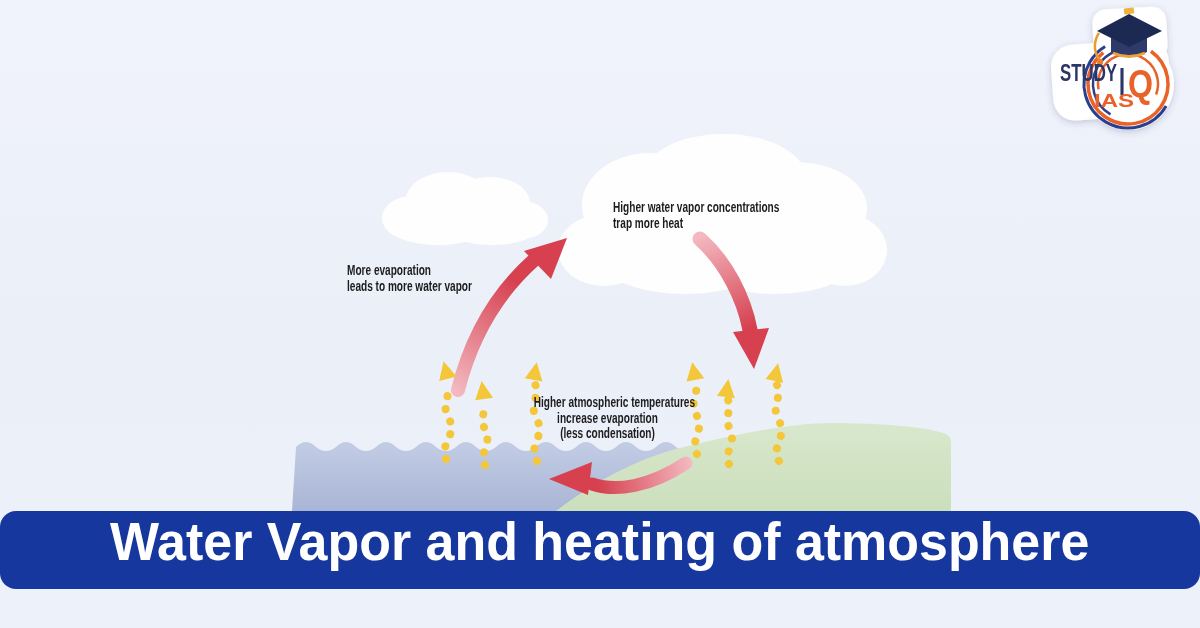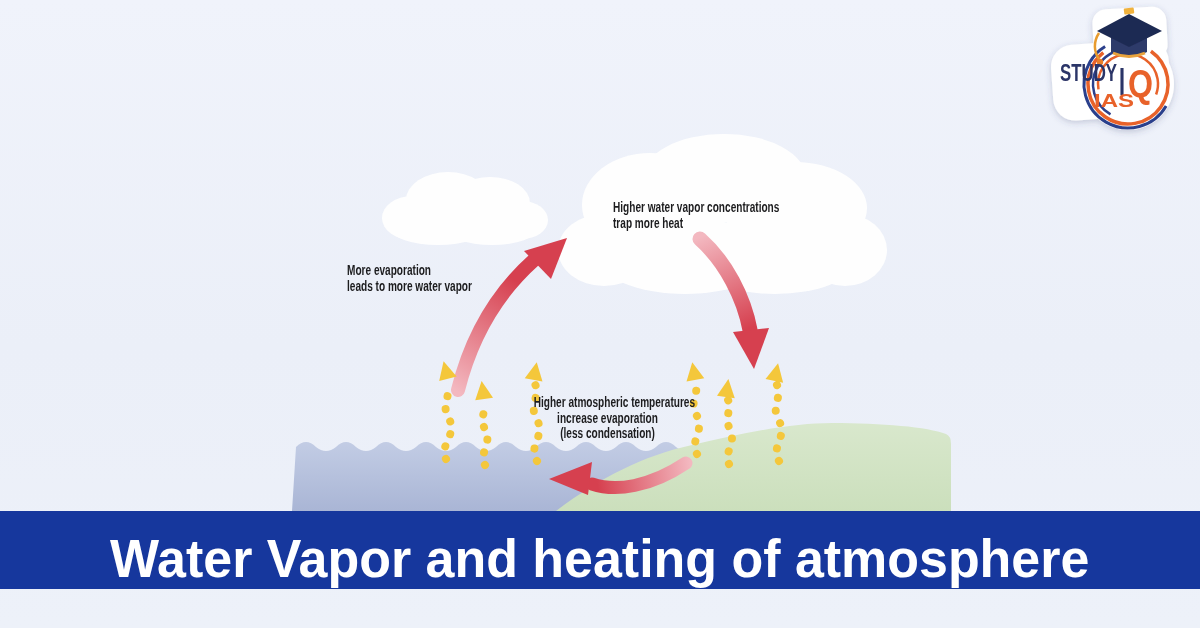--- a/index.html
+++ b/index.html
@@ -18,21 +18,21 @@
   .label span{display:block;}
   #label-more-evap{left:347px;top:262px;transform-origin:0 0;}
   #label-higher-vapor{left:613px;top:199px;transform-origin:0 0;}
   #label-higher-temps{
     left:505px;top:395px;width:205px;text-align:center;
     transform-origin:50% 0;line-height:15.5px;
   }
 
   .banner{
     position:absolute;left:0;top:511px;width:1200px;height:78px;
-    background:#16379d;display:flex;align-items:flex-end;justify-content:center;
+    background:#16379d;display:flex;align-items:flex-start;justify-content:center;border-radius:16px;
   }
   .banner-title{
     color:#ffffff;font-weight:bold;font-size:53px;letter-spacing:0px;
     white-space:nowrap;transform:scaleX(.98);
   }
 </style>
 </head>
 <body>
 
 <div class="stage">

